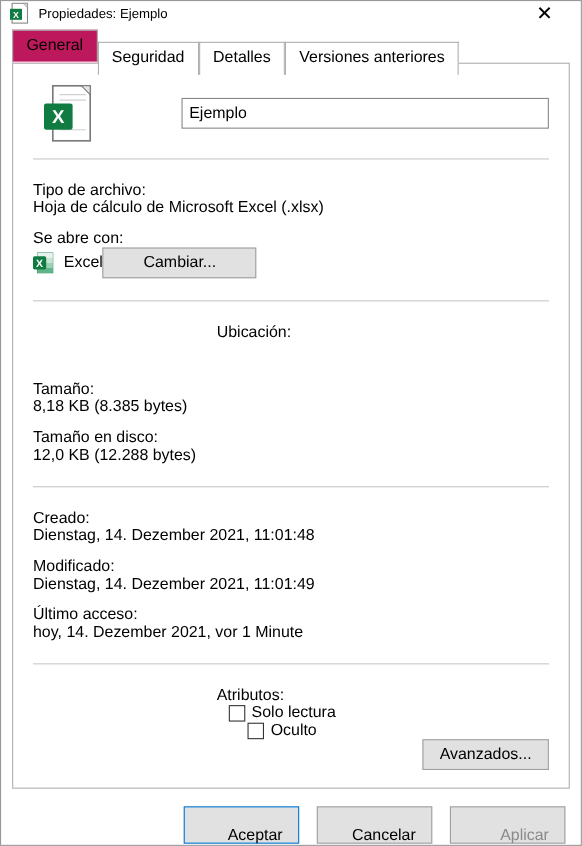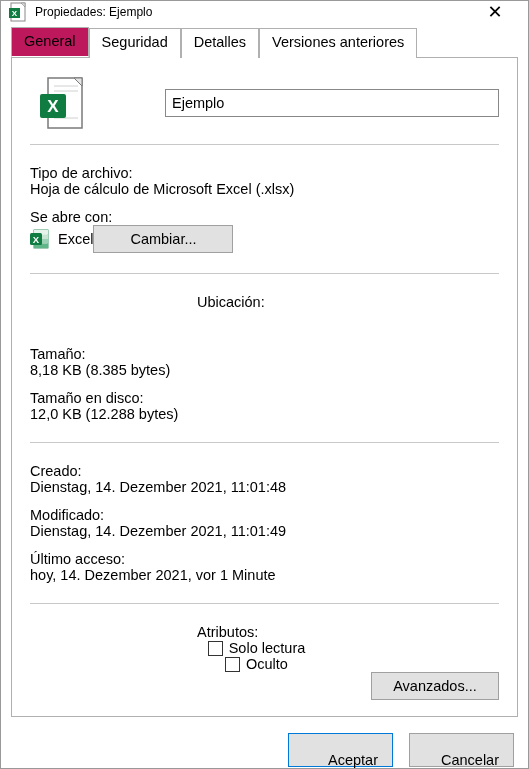--- a/index.html
+++ b/index.html
@@ -52,21 +52,21 @@
     z-index: 2;
   }
   .tab {
     border: 1px solid #b0b0b0;
     border-bottom: none;
     padding: 5px 12px 6px 12px;
     background: #fff;
     font-size: 14.5px;
     margin-right: 0px;
     position: relative;
-    top: 1px;
+    top: 11px;
     cursor: default;
   }
   .tab.inactive {
     background: #fff;
     color: #000;
   }
   .tab.active {
     background: #be185d;
     border-bottom: 1px solid #fff;
     z-index: 3;
@@ -285,24 +285,25 @@
       <div class="kv attrs-row" style="align-items:center;">
         <div class="label-col">Atributos:</div>
         <span class="checkbox-wrap">
           <span class="checkbox-box"></span>
           <span>Solo lectura</span>
         </span>
         <span class="checkbox-wrap">
           <span class="checkbox-box"></span>
           <span>Oculto</span>
         </span>
-        <button class="btn" style="width:128px;">Avanzados...</button>
+        <button class="btn" style="width:115px;">Avanzados...</button>
       </div>
 
     </div>
   </div>
 
   <div class="footer">
     <button class="btn footer default">Aceptar</button>
     <button class="btn footer">Cancelar</button>
+    <button class="btn footer disabled">Aplicar</button>
   </div>
 
 </div>
 
 </body></html>

